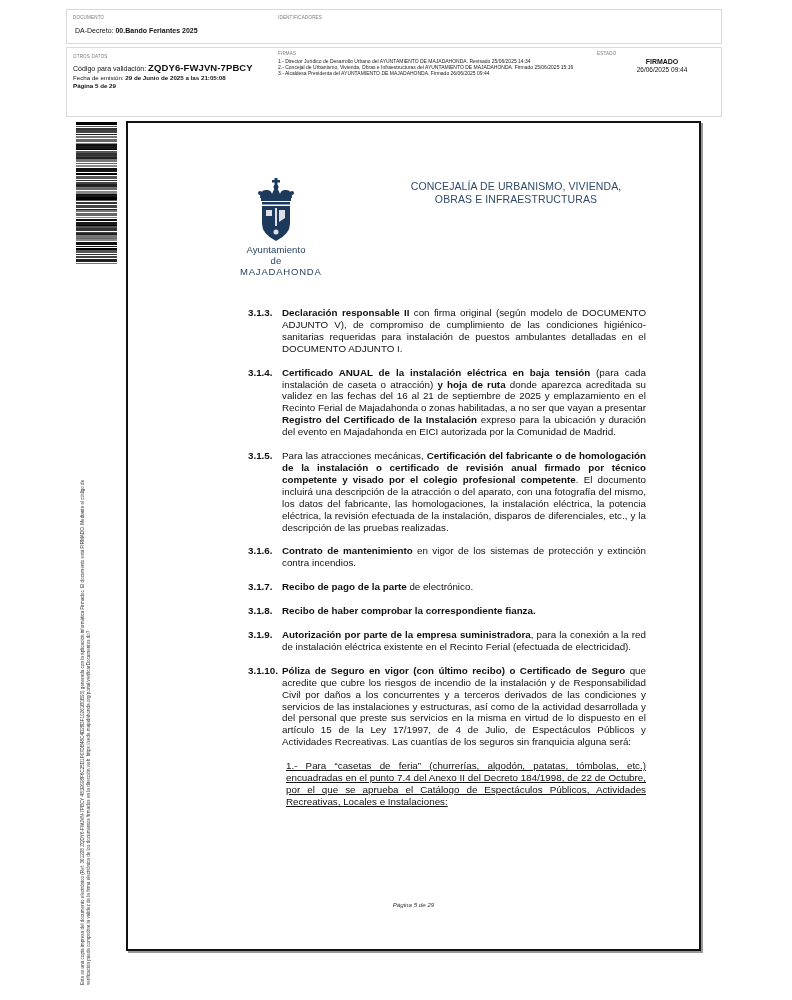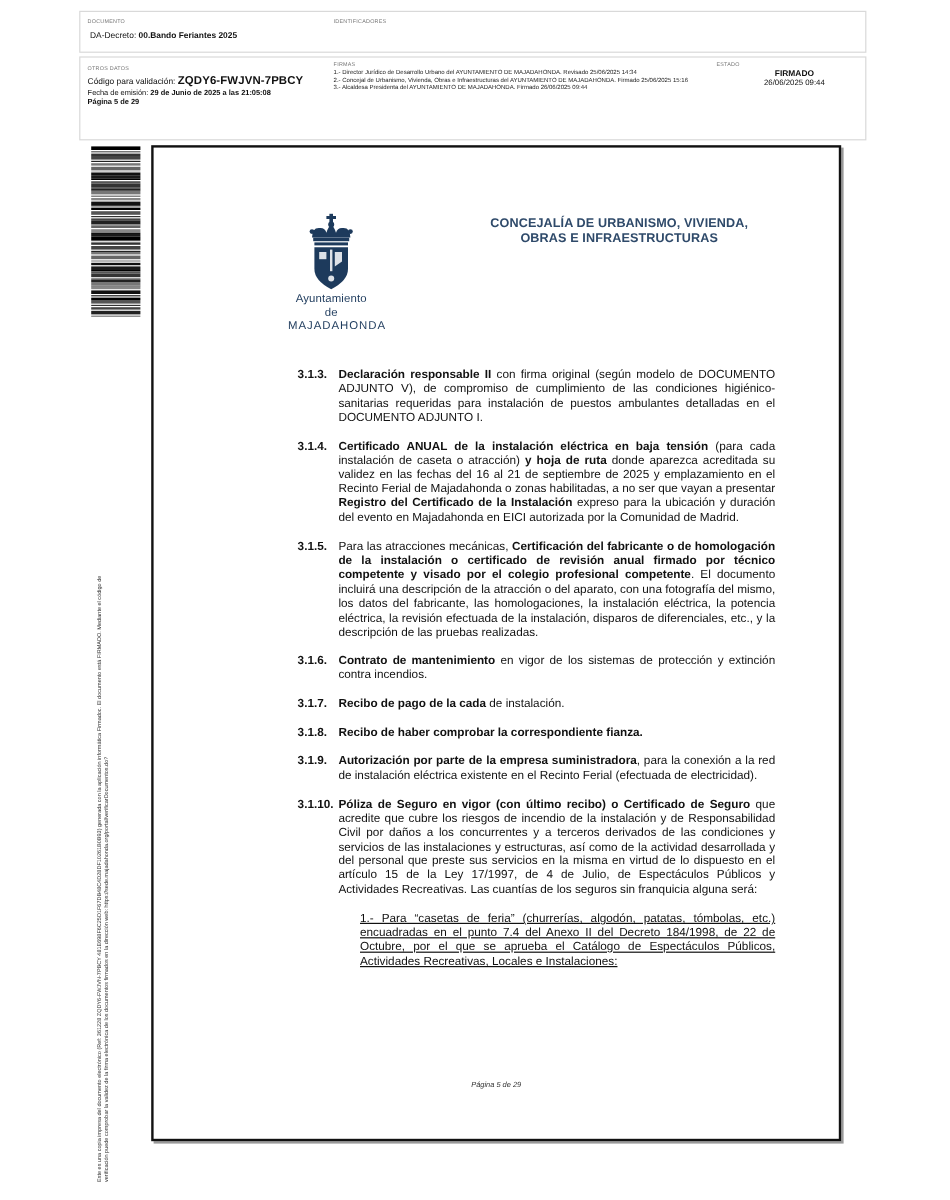--- a/index.html
+++ b/index.html
@@ -33,27 +33,27 @@
 
     #vertical-text { position: absolute; left: 80px; top: 985px; transform-origin: 0 0; transform: rotate(-90deg); width: 680px; font-size: 4.6px; line-height: 6px; color: #333; white-space: nowrap; }
 
     #page { position: absolute; left: 126px; top: 121px; width: 571px; height: 826px; border: 2px solid #111; box-shadow: 2px 2px 0 #999; background: #fff; }
 
     #logo { position: absolute; left: 112px; top: 55px; width: 72px; text-align: center; }
     #logo svg { display: block; margin: 0 auto; }
     #logo-line1 { font-size: 9.5px; color: #1d3a5c; margin-top: 2px; letter-spacing: 0.1px; }
     #logo-line2 { font-size: 9.5px; color: #1d3a5c; letter-spacing: 0.8px; font-weight: normal; }
 
-    #dept-title { position: absolute; left: 268px; top: 57px; width: 240px; text-align: center; color: #2f4a6a; font-weight: bold; font-size: 10.5px; line-height: 12.5px; letter-spacing: 0.1px; }
+    #dept-title { position: absolute; left: 268px; top: 57px; width: 240px; text-align: center; color: #2f4a6a; font-weight: normal; font-size: 10.5px; line-height: 12.5px; letter-spacing: 0.1px; }
 
     #content { position: absolute; left: 120px; top: 184px; width: 398px; font-size: 9.8px; line-height: 11.9px; color: #111; }
     .item { position: relative; padding-left: 34px; margin-bottom: 12px; text-align: justify; }
     .item .num { position: absolute; left: 0; top: 0; font-weight: bold; }
     .item b { font-weight: bold; }
-    .sub { margin-top: 12px; text-decoration: underline; text-align: justify; margin-left: 18px; }
+    .sub { margin-top: 12px; text-decoration: underline; text-align: justify; margin-left: 4px; }
 
     #page-footer { position: absolute; left: 0; width: 100%; top: 778px; text-align: center; font-size: 6.2px; font-style: italic; color: #333; }
   </style>
 </head>
 <body>
 
 <div class="hbox" id="box-doc">
   <span class="hlabel" id="doc-label">DOCUMENTO</span>
   <span class="hlabel" id="ident-label">IDENTIFICADORES</span>
   <div id="doc-value">
@@ -188,21 +188,21 @@
 
     <div class="item">
       <span class="num">3.1.5.</span><span> Para las atracciones mecánicas, </span><b>Certificación del fabricante o de homologación de la instalación o certificado de revisión anual firmado por técnico competente y visado por el colegio profesional competente</b><span>. El documento incluirá una descripción de la atracción o del aparato, con una fotografía del mismo, los datos del fabricante, las homologaciones, la instalación eléctrica, la potencia eléctrica, la revisión efectuada de la instalación, disparos de diferenciales, etc., y la descripción de las pruebas realizadas.</span>
     </div>
 
     <div class="item">
       <span class="num">3.1.6.</span><b> Contrato de mantenimiento</b><span> en vigor de los sistemas de protección y extinción contra incendios.</span>
     </div>
 
     <div class="item">
-      <span class="num">3.1.7.</span><b> Recibo de pago de la cada</b><span> de instalación.</span>
+      <span class="num">3.1.7.</span><b> Recibo de pago de la parte</b><span> de electrónico.</span>
     </div>
 
     <div class="item">
       <span class="num">3.1.8.</span><b> Recibo de haber comprobar la correspondiente fianza.</b><span></span>
     </div>
 
     <div class="item">
       <span class="num">3.1.9.</span><b>Autorización por parte de la empresa suministradora</b><span>, para la conexión a la red de instalación eléctrica existente en el Recinto Ferial (efectuada de electricidad).</span>
     </div>
 

